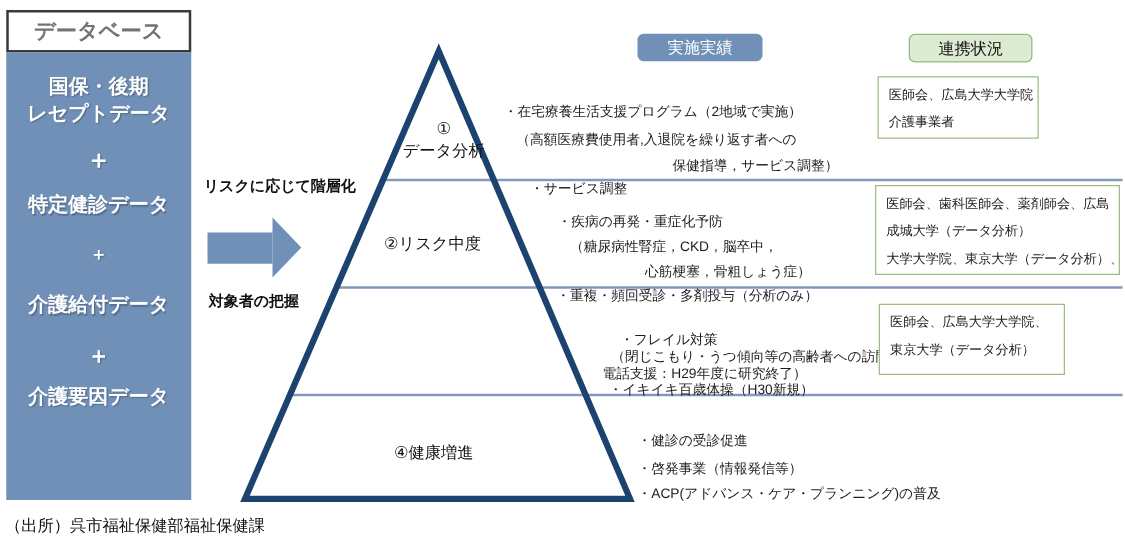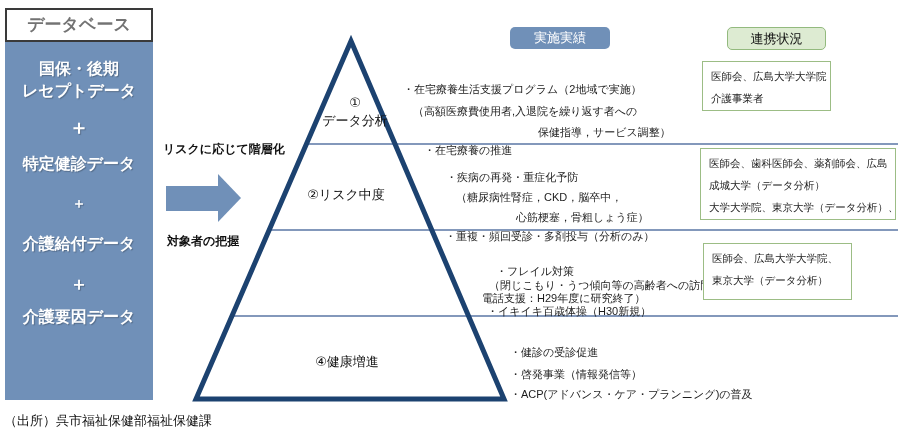--- a/index.html
+++ b/index.html
@@ -99,21 +99,21 @@
   </div>
   <div class="pyr-label" style="left:286px;top:186px">②リスク中度</div>
   <div class="pyr-label" style="left:287px;top:353px">④健康増進</div>
 
   <div class="badge-results">実施実績</div>
   <div class="badge-coop">連携状況</div>
 
   <div class="res-line" style="left:403px;top:62px">・在宅療養生活支援プログラム（2地域で実施）</div>
   <div class="res-line" style="left:413px;top:84px">（高額医療費使用者,入退院を繰り返す者への</div>
   <div class="res-line" style="left:538px;top:105px">保健指導，サービス調整）</div>
-  <div class="res-line" style="left:424px;top:123px">・在宅療養の推進</div>
+  <div class="res-line" style="left:424px;top:123px">・サービス調整</div>
 
   <div class="res-line" style="left:446px;top:150px">・疾病の再発・重症化予防</div>
   <div class="res-line" style="left:516px;top:190px">心筋梗塞，骨粗しょう症）</div>
   <div class="res-line" style="left:456px;top:170px">（糖尿病性腎症，CKD，脳卒中，</div>
   <div class="res-line" style="left:445px;top:209px">・重複・頻回受診・多剤投与（分析のみ）</div>
 
   <div class="res-line" style="left:496px;top:244px">・フレイル対策</div>
   <div class="res-line" style="left:489px;top:258px">（閉じこもり・うつ傾向等の高齢者への訪問・</div>
   <div class="res-line" style="left:482px;top:271px">電話支援：H29年度に研究終了）</div>
   <div class="res-line" style="left:487px;top:284px">・イキイキ百歳体操（H30新規）</div>

